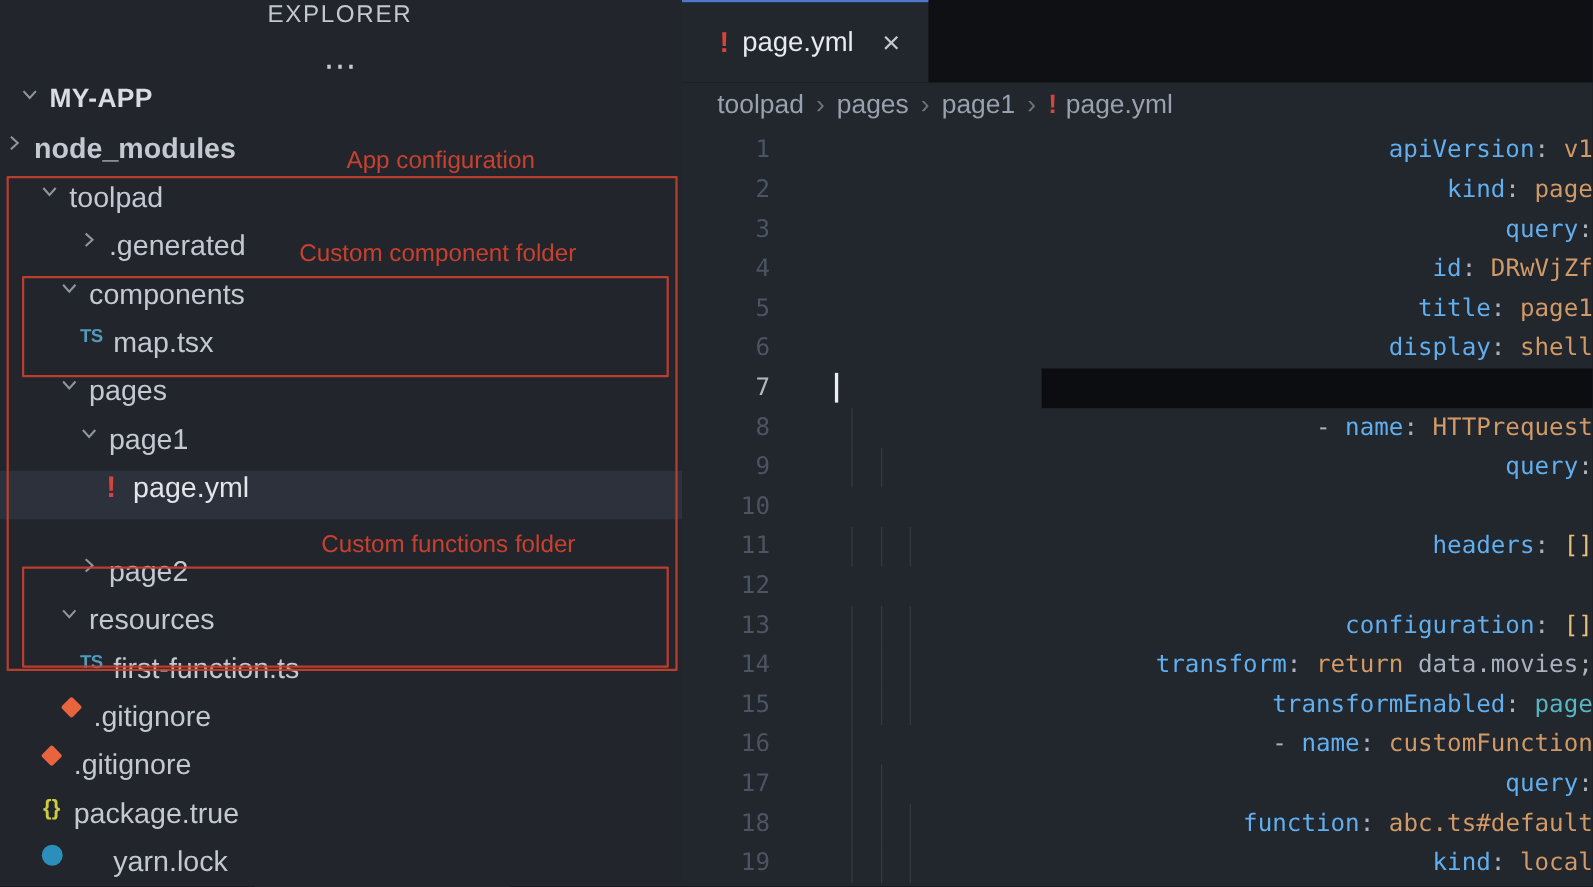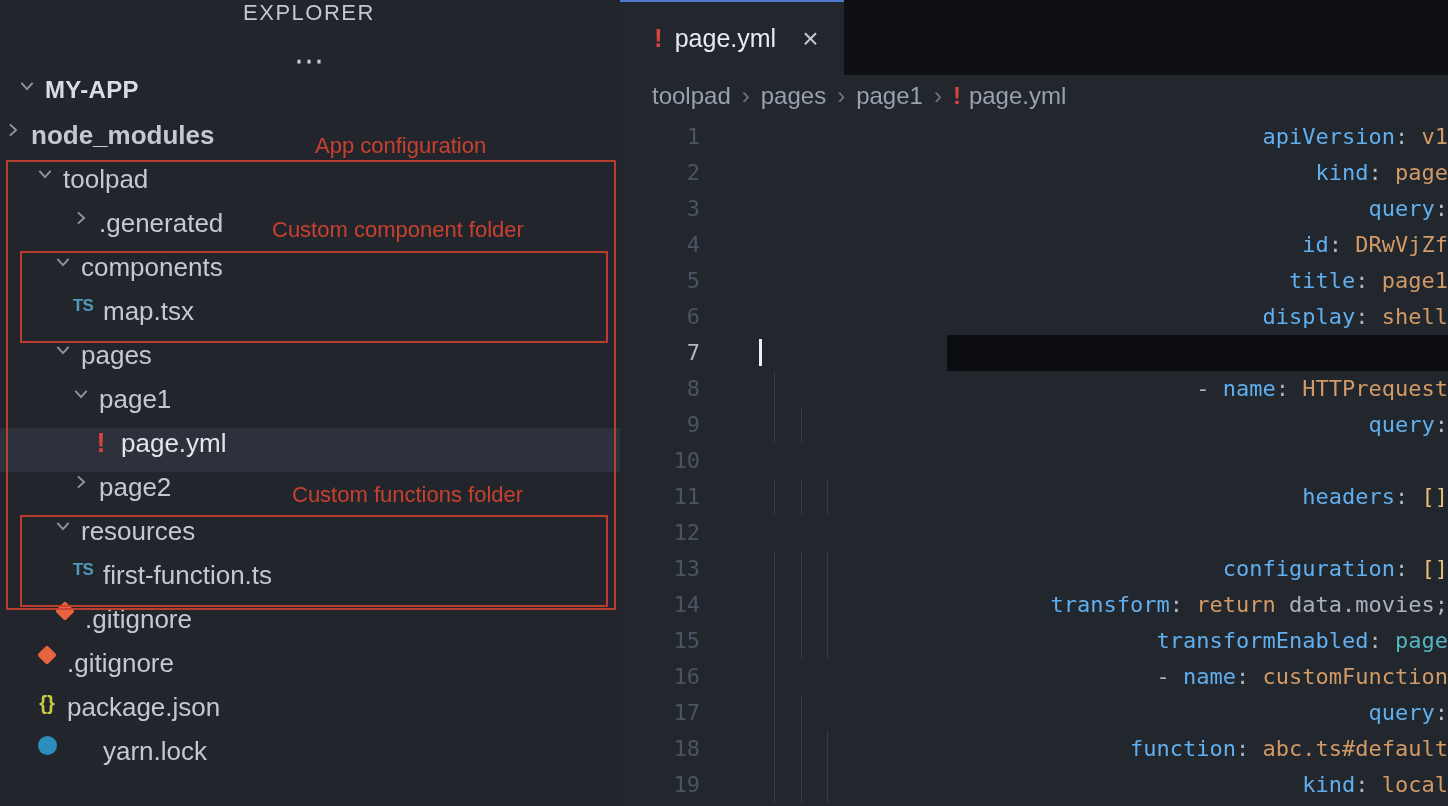--- a/index.html
+++ b/index.html
@@ -124,21 +124,21 @@
             <svg width="20" height="20" viewBox="0 0 16 16">
               <path d="M5.5 3.5 L10.5 8 L5.5 12.5" fill="none" stroke="currentColor" stroke-width="1.5"></path>
             </svg>
           </span>
           <span class="tlabel">page1</span>
         </div>
         <div class="trow selected" style="padding-left: 86px;">
           <span class="ic ic-yaml">!</span>
           <span class="tlabel">page.yml</span>
         </div>
-        <div class="trow" style="padding-left: 68px;">
+        <div class="trow" style="padding-left: 68px; margin-top: 32px;">
           <span class="chev right">
             <svg width="20" height="20" viewBox="0 0 16 16">
               <path d="M5.5 3.5 L10.5 8 L5.5 12.5" fill="none" stroke="currentColor" stroke-width="1.5"></path>
             </svg>
           </span>
           <span class="tlabel">page2</span>
         </div>
         <div class="trow" style="padding-left: 50px;">
           <span class="chev down">
             <svg width="20" height="20" viewBox="0 0 16 16">
@@ -158,21 +158,21 @@
           <span class="tlabel">.gitignore</span>
         </div>
         <div class="trow" style="padding-left: 32px;">
           <span class="ic ic-git">
             <span class="git-diamond"></span>
           </span>
           <span class="tlabel">.gitignore</span>
         </div>
         <div class="trow" style="padding-left: 32px;">
           <span class="ic ic-json">{}</span>
-          <span class="tlabel">package.json</span>
+          <span class="tlabel">package.true</span>
         </div>
         <div class="trow" style="padding-left: 32px; gap: 36px;">
           <span class="ic ic-yarn">
             <span class="yarn-circle"></span>
           </span>
           <span class="tlabel">yarn.lock</span>
         </div>
       </div>
     <div class="overlay" id="overlay">
         <div class="abox" style="left: 6px; top: 160px; width: 606px; height: 446px;"></div>

